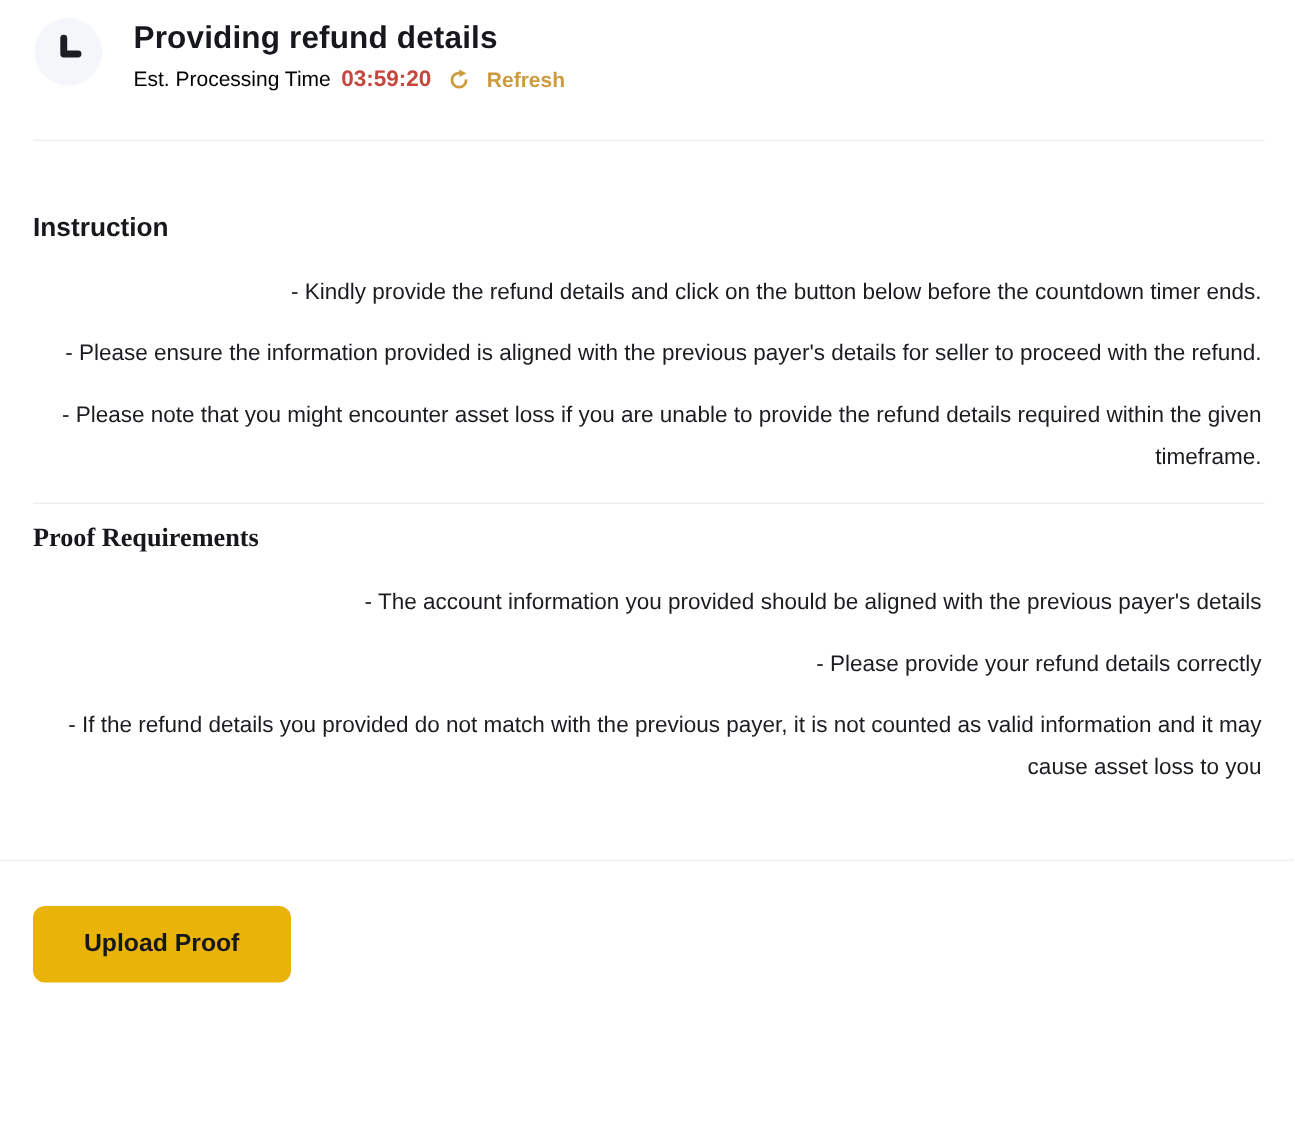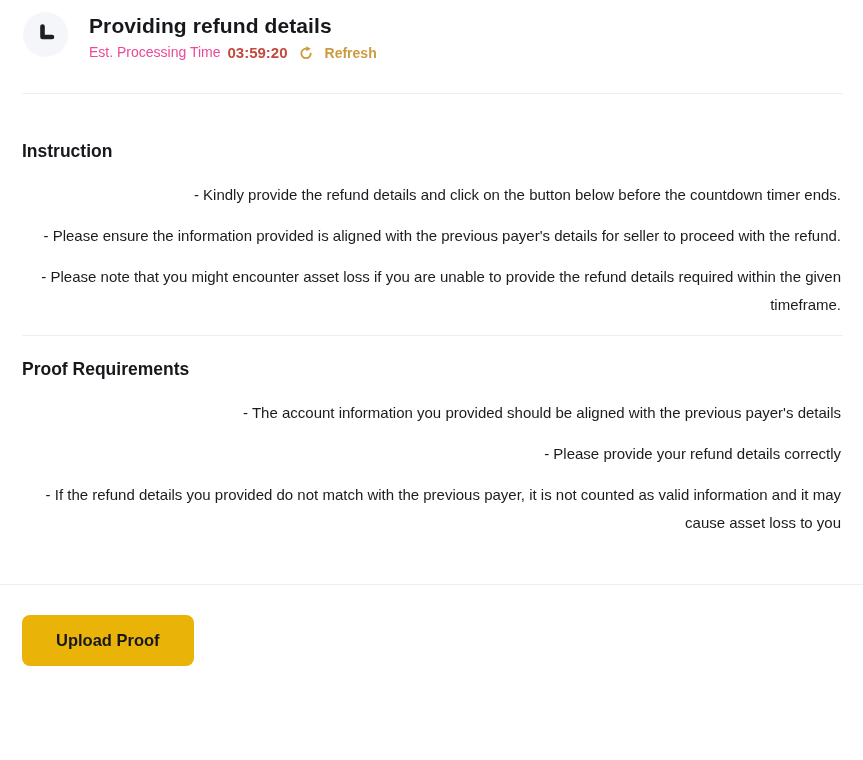--- a/index.html
+++ b/index.html
@@ -41,21 +41,21 @@
     letter-spacing: 0.1px;
   }
   .subtitle {
     margin-top: 5px;
     display: flex;
     align-items: center;
     gap: 7px;
     font-size: 14px;
     line-height: 17px;
   }
-  .subtitle .label { color: #ec4899; font-weight: 400; text-align: right; }
+  .subtitle .label { color: #000000; font-weight: 400; text-align: right; }
   .subtitle .timer { color: #c4483e; font-weight: 700; font-size: 15px; }
   .refresh-btn {
     display: inline-flex;
     align-items: center;
     gap: 12px;
     color: #ce9a3e;
     font-weight: 700;
     font-size: 14px;
     margin-left: 4px;
     cursor: pointer;
@@ -76,21 +76,21 @@
   .divider.d3 { margin-top: 47px; }
   
   .section { padding: 0 22px; }
   .section-heading {
     font-size: 17.5px;
     font-weight: 700;
     color: #17181c;
     line-height: 21px;
   }
   .section.instruction .section-heading { margin-top: 47px; }
-  .section.proof .section-heading { margin-top: 23px; }
+  .section.proof .section-heading { margin-top: 12px; font-family: Liberation Serif, serif; }
   .section p {
     font-size: 15px;
     line-height: 28px;
     color: #1b1c20;
     margin-top: 13px;
     max-width: 820px;
     text-align: right;
   }
   .section p:first-of-type { margin-top: 19px; }
   

